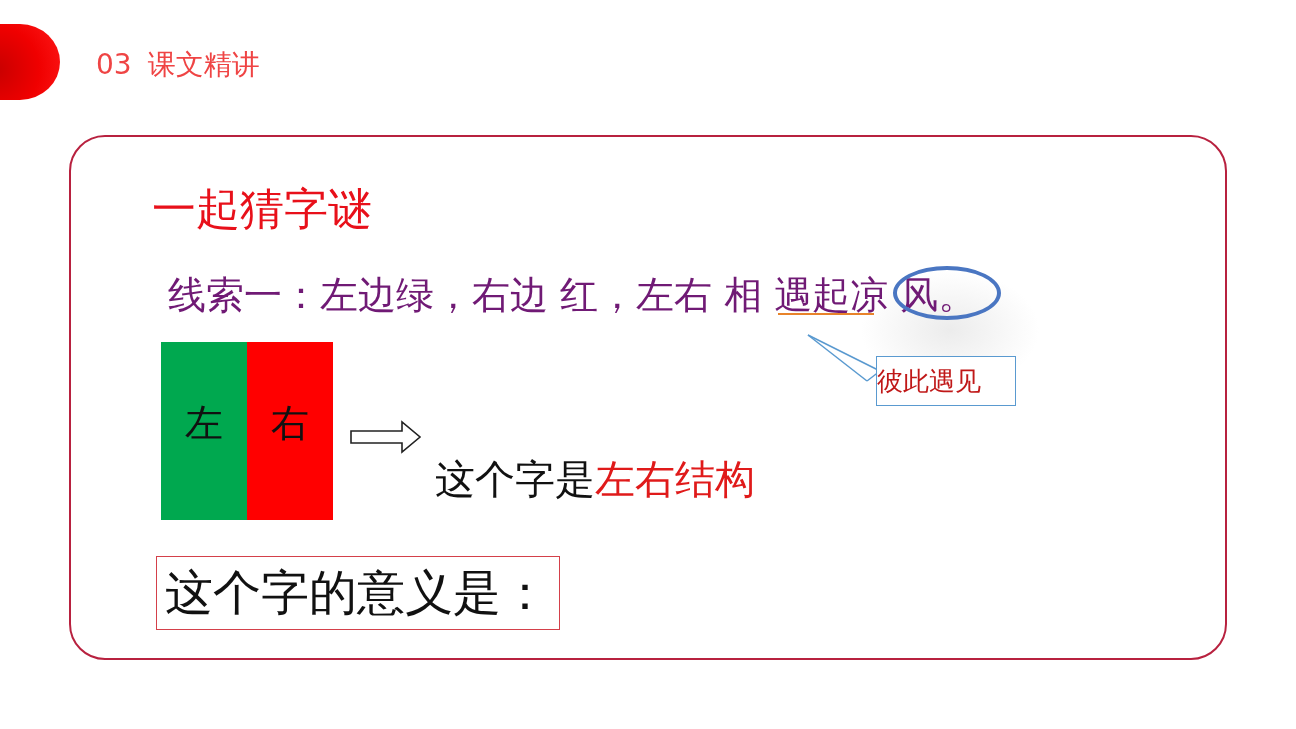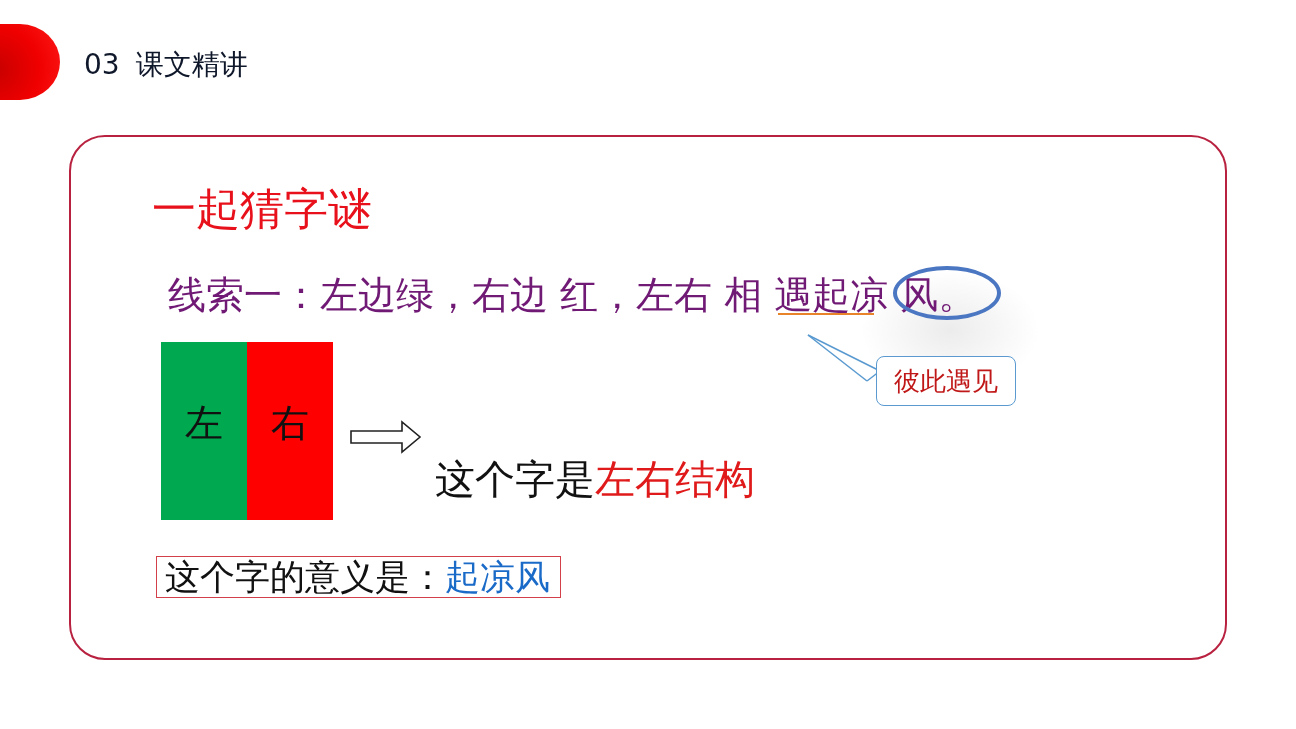--- a/index.html
+++ b/index.html
@@ -6,21 +6,21 @@
   body {
     width: 1296px; height: 729px; background: #ffffff; position: relative; overflow: hidden;
     font-family: "DejaVu Sans", "Liberation Sans", sans-serif;
   }
   .corner-tab {
     position: absolute; left: -20px; top: 24px; width: 80px; height: 76px;
     background: radial-gradient(circle at 20% 60%, #c80000 0%, #f00000 55%, #ff1a1a 100%);
     border-radius: 0 40px 40px 0 / 0 38px 38px 0;
   }
   .section-title {
-    position: absolute; left: 84px; top: 46px; font-size: 28px; color: #0f172a; letter-spacing: 0px;
+    position: absolute; left: 96px; top: 46px; font-size: 28px; color: #ef4444; letter-spacing: 0px;
   }
   .section-title .num { margin-right: 16px; }
   .card {
     position: absolute; left: 69px; top: 135px; width: 1158px; height: 525px;
     border: 2px solid #b8213f; border-radius: 36px; box-sizing: border-box;
   }
   .heading {
     position: absolute; left: 152px; top: 180px; font-size: 44px; color: #e8101a; letter-spacing: 0px;
   }
   .clue {
@@ -28,22 +28,22 @@
   }
   .underline-orange {
     position: absolute; left: 778px; top: 313px; width: 96px; height: 2px; background: #e8832a;
   }
   .ellipse {
     position: absolute; left: 893px; top: 266px; width: 108px; height: 54px;
     border: 4px solid #4a76c2; border-radius: 50%; box-sizing: border-box;
   }
   .callout {
     position: absolute; left: 876px; top: 356px; width: 140px; height: 50px;
-    border: 1.5px solid #5a9ad0; border-radius: 8px; box-sizing: border-box; background: #fff;
-    color: #c01818; font-size: 26px; display: flex; align-items: center; justify-content: center;
+    border: 1.5px solid #5a9ad0; border-radius: 0; box-sizing: border-box; background: #fff;
+    color: #c01818; font-size: 26px; display: flex; align-items: center; 
   }
   .callout-tail { position: absolute; left: 805px; top: 333px; width: 90px; height: 50px; }
   .glow {
     position: absolute; left: 860px; top: 270px; width: 180px; height: 120px;
     background: radial-gradient(ellipse at center, rgba(200,200,200,0.35) 0%, rgba(255,255,255,0) 70%);
   }
   .box-left {
     position: absolute; left: 161px; top: 342px; width: 86px; height: 178px; background: #00a84f;
     display: flex; align-items: center; justify-content: center; font-size: 38px; color: #111;
   }
@@ -52,22 +52,22 @@
     display: flex; align-items: center; justify-content: center; font-size: 38px; color: #111;
   }
   .box-left span { position: relative; top: -8px; }
   .box-right span { position: relative; top: -8px; }
   .arrow { position: absolute; left: 350px; top: 420px; width: 72px; height: 34px; }
   .structure {
     position: absolute; left: 435px; top: 414px; font-size: 40px; color: #111; margin-top: 38px;
   }
   .structure .red { color: #e01a1a; }
   .meaning {
-    position: absolute; left: 156px; top: 556px; height: 42px; padding: 0 10px 0 8px;
-    border: 1.5px solid #d4404a; box-sizing: border-box; font-size: 35px; color: #111;
+    position: absolute; left: 156px; top: 556px; height: 74px; padding: 0 10px 0 8px;
+    border: 1.5px solid #d4404a; box-sizing: border-box; font-size: 48px; color: #111;
     display: flex; align-items: center; white-space: pre;
   }
   .meaning .blue { color: #1a6ac8; }
 </style>
 </head>
 <body>
 
 <div class="corner-tab"></div>
 <div class="section-title"><span class="num">03</span><span>课文精讲</span></div>
 
@@ -94,13 +94,13 @@
 <div class="box-right">
     <span>右</span>
   </div>
 
 <svg class="arrow" viewBox="0 0 72 34">
   <polygon points="1,11 52,11 52,2 70,17 52,32 52,23 1,23" fill="#fff" stroke="#222" stroke-width="1.6"></polygon>
 </svg>
 
 <div class="structure"><span>这个字是</span><span class="red">左右结构</span></div>
 
-<div class="meaning"><span>这个字的意义是：</span><span class="blue">起凉风</span></div>
+<div class="meaning"><span>这个字的意义是：</span></div>
 
 </body></html>

